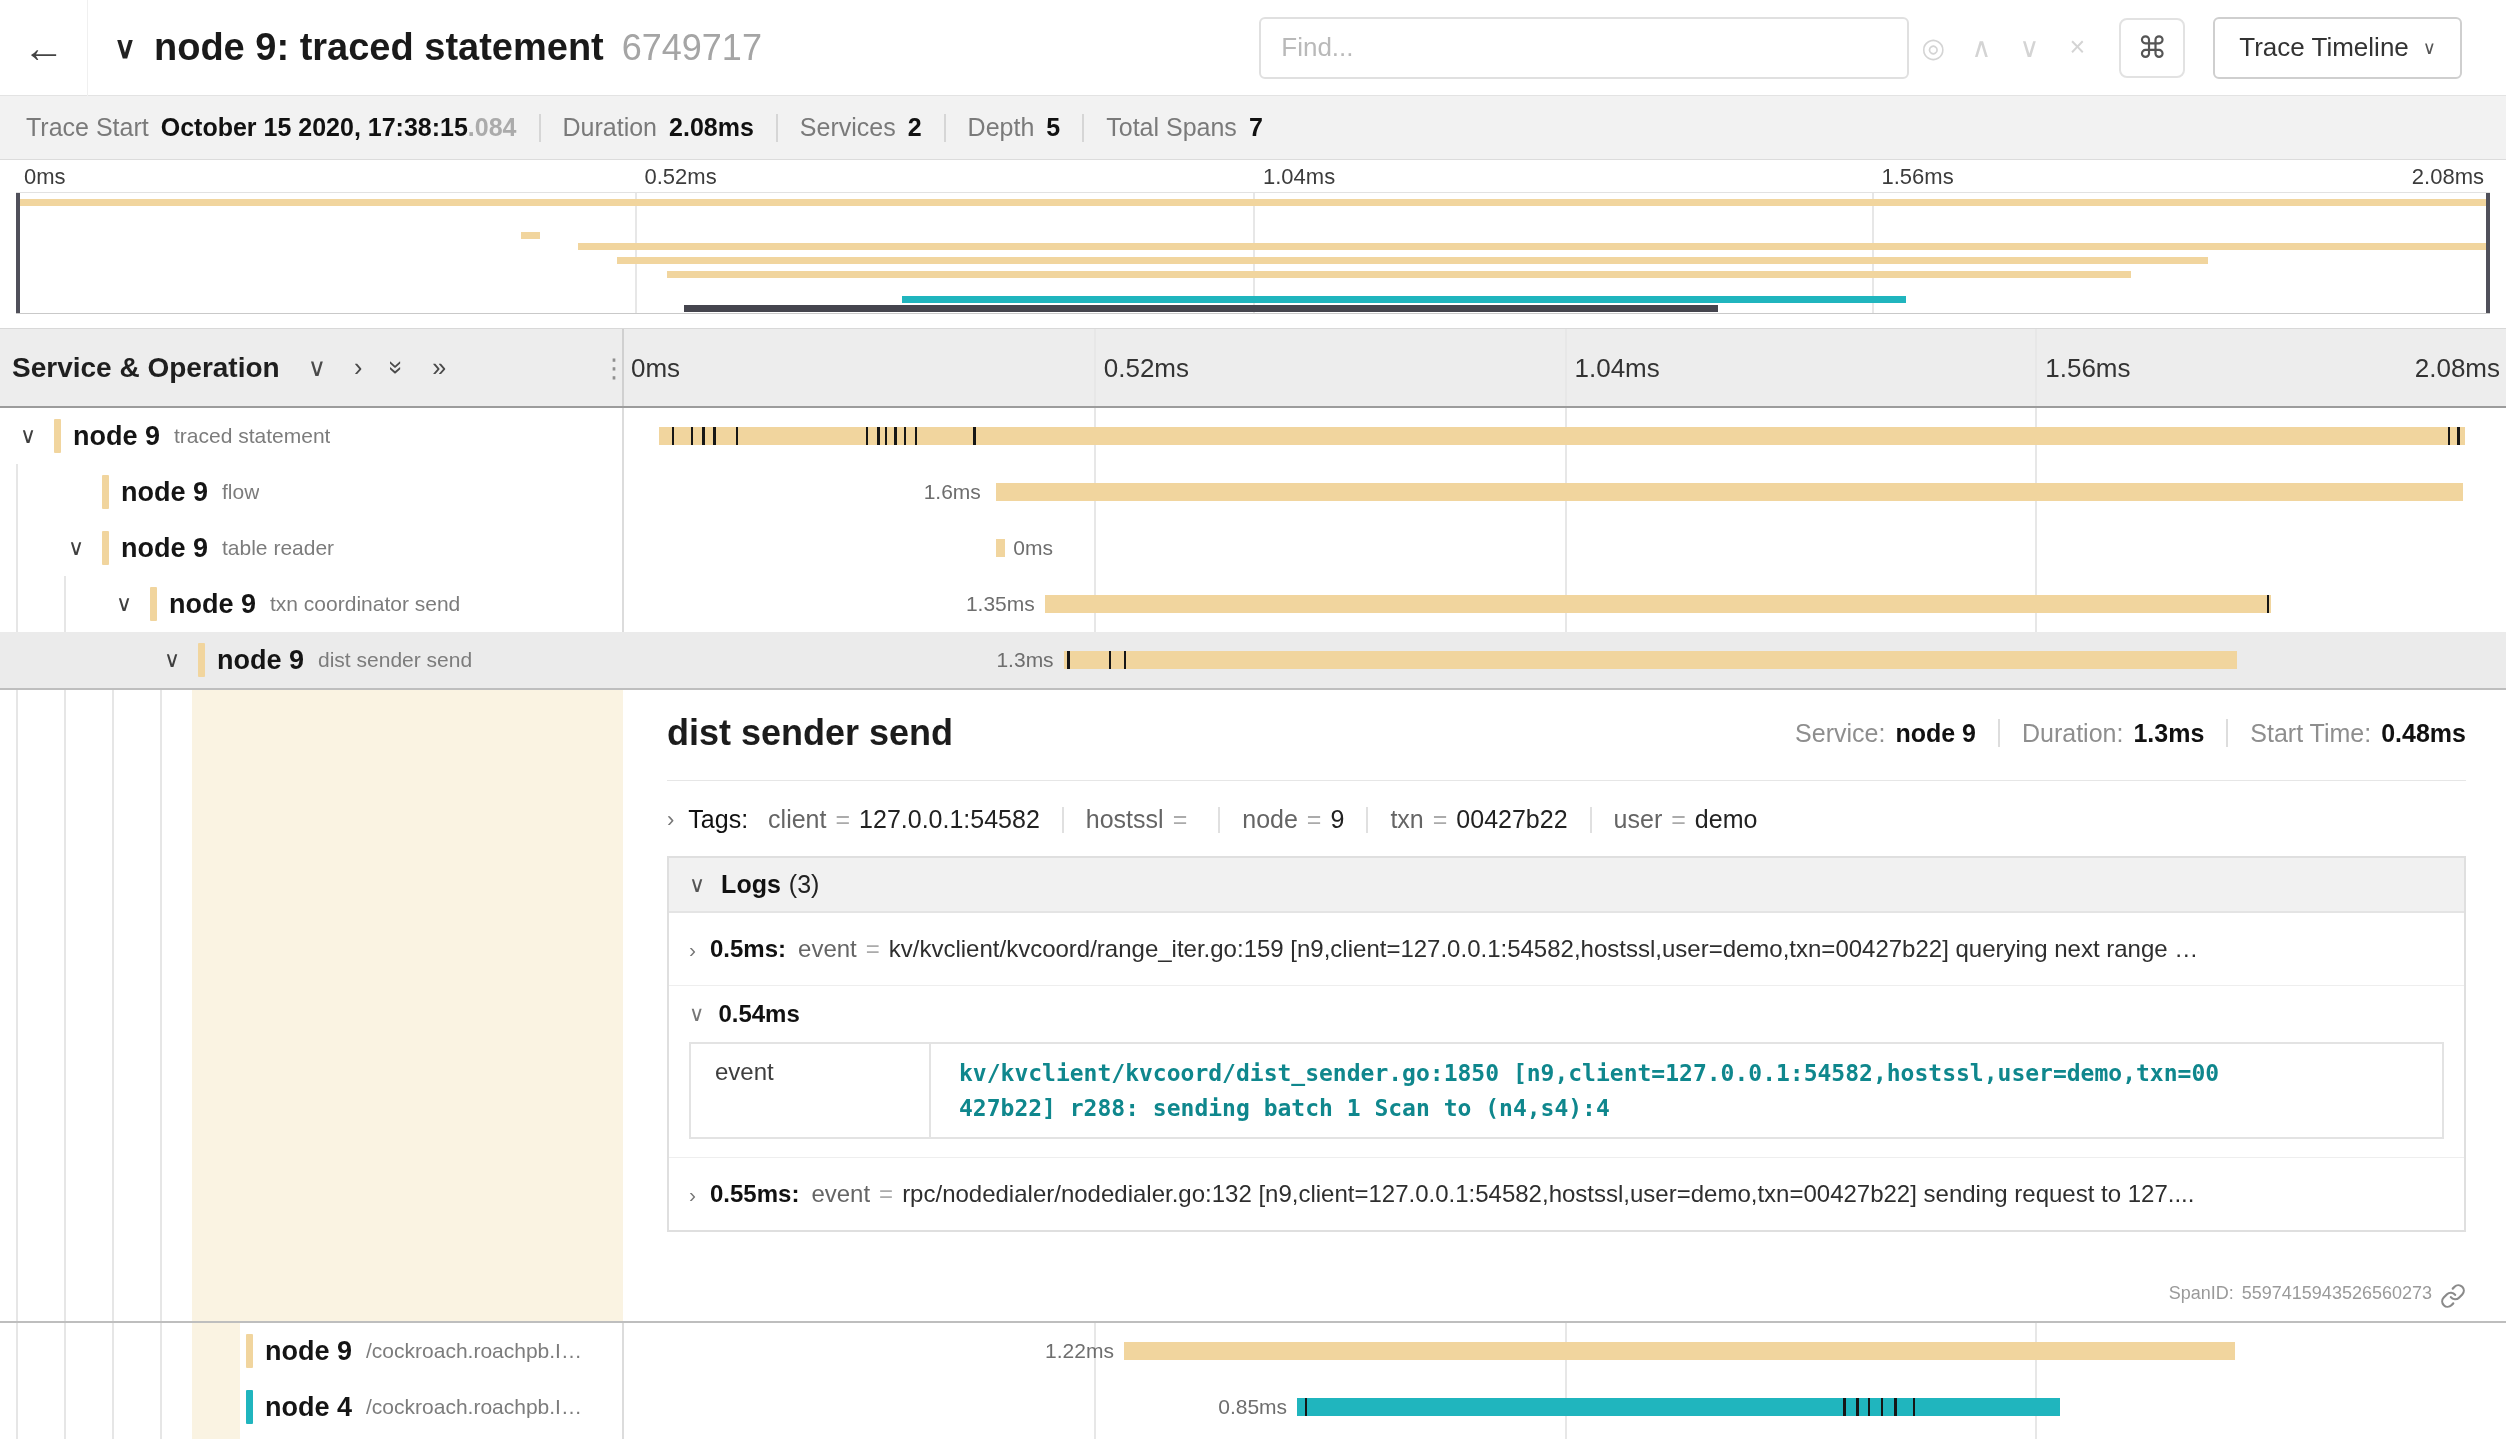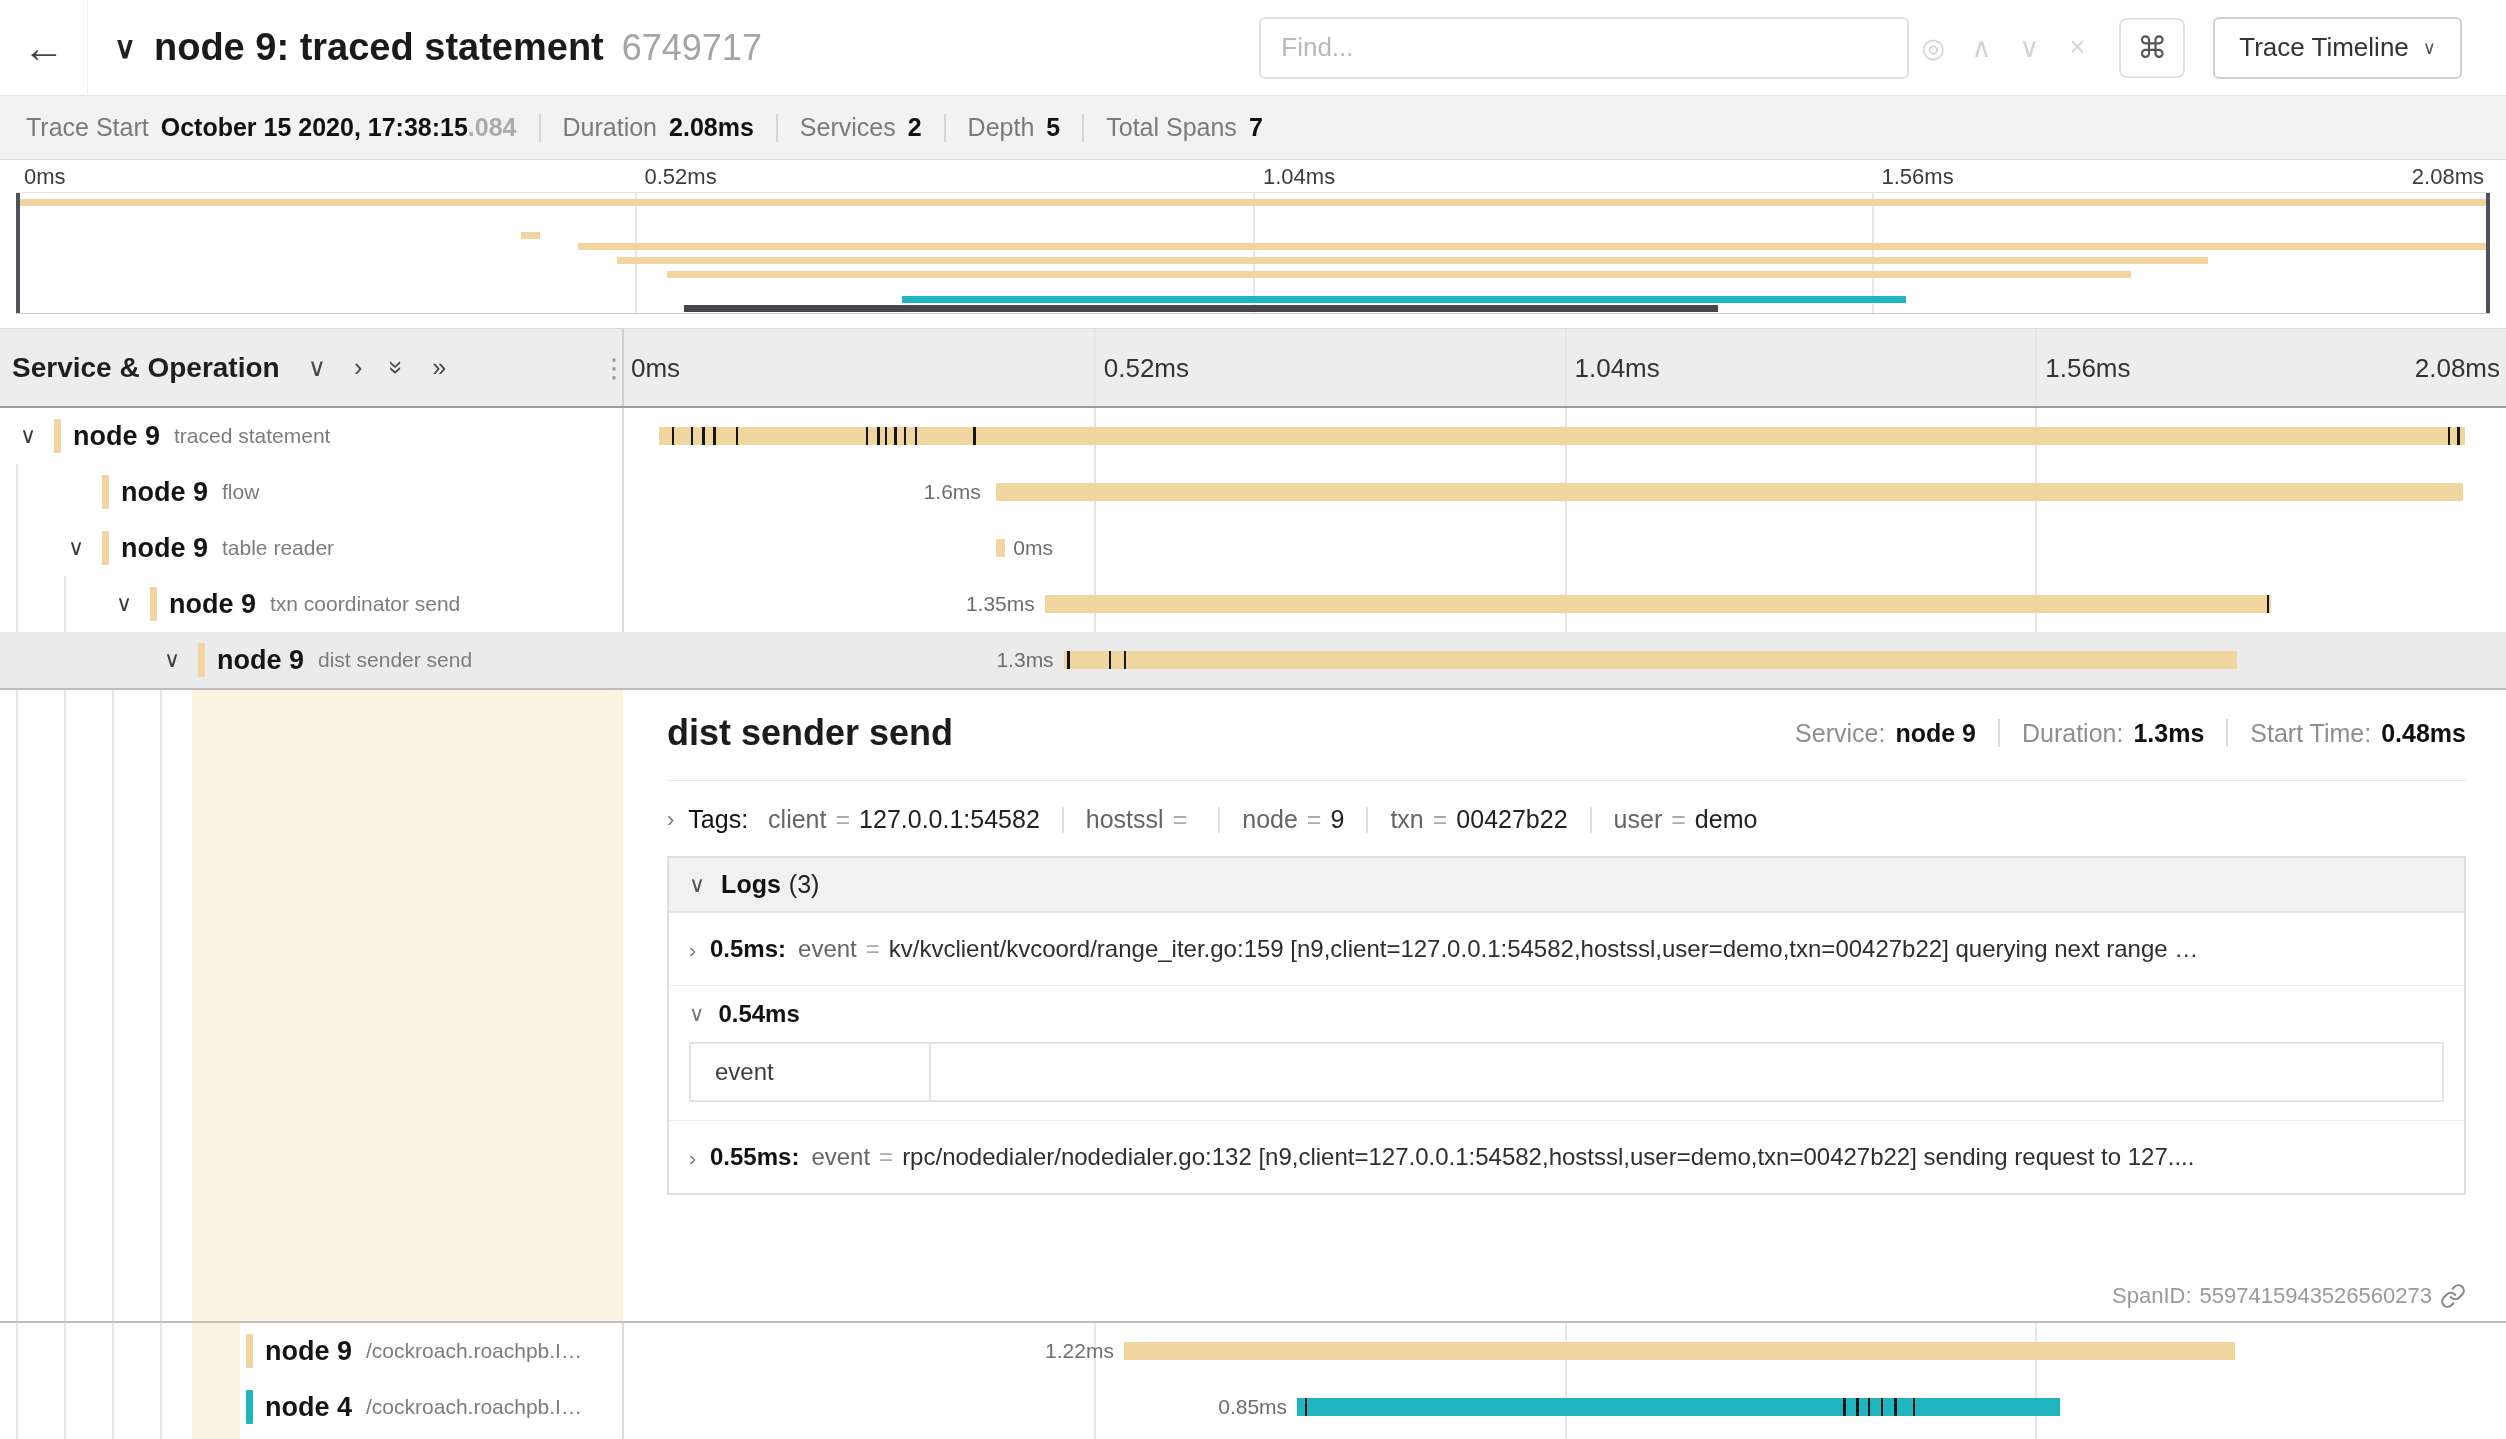--- a/index.html
+++ b/index.html
@@ -110,21 +110,21 @@
   .entry-key{color:#656565;flex:none;}
   .entry-eq{color:#ABABAB;margin:0 9px;flex:none;}
   .entry-val{color:#2E2E2E;flex:1;min-width:0;overflow:hidden;text-overflow:ellipsis;}
   .log-expanded{padding:14px 20px 18px;}
   .lx-head{display:flex;align-items:center;font-size:24px;cursor:pointer;}
   .lx-table{display:flex;border:2px solid #E3E3E3;margin-top:14px;}
   .lx-key{width:240px;flex:none;padding:14px 24px;font-size:24px;color:#3E3E3E;border-right:2px solid #E3E3E3;}
   .lx-val{flex:1;padding:12px 28px;font-family:"DejaVu Sans Mono",monospace;font-size:23px;font-weight:700;line-height:1.5;}
   .lx-line{white-space:nowrap;}
   .logs-foot{border-top:1px solid #E8E8E8;padding:11px 20px;font-size:21px;color:#9A9A9A;}
-  .spanid-row{position:absolute;right:40px;bottom:12px;display:flex;font-size:22px;color:#9A9A9A;gap:8px;}
+  .spanid-row{position:absolute;right:40px;bottom:12px;display:flex;font-size:18px;color:#9A9A9A;gap:8px;}
   .link-icon{width:26px;height:26px;stroke:#8A8A8A;fill:none;stroke-width:2;stroke-linecap:round;stroke-linejoin:round;cursor:pointer;}
 </style>
 </head>
 <body>
 
 <div class="app">
 
   <div class="topbar">
     <button class="back-btn">←</button>
     <span class="title-chev">∨</span>
@@ -380,20 +380,24 @@
                 <span class="entry-eq">=</span>
                 <span class="entry-val">kv/kvclient/kvcoord/range_iter.go:159 [n9,client=127.0.0.1:54582,hostssl,user=demo,txn=00427b22] querying next range …</span>
               </div>
               <div class="log-expanded">
                 <div class="lx-head">
                   <span class="entry-chev">∨</span>
                   <span class="entry-time">0.54ms</span>
                 </div>
                 <div class="lx-table">
                   <div class="lx-key">event</div>
+                  <div class="lx-val" style="color: rgb(15, 135, 141);">
+                    <div class="lx-line">kv/kvclient/kvcoord/dist_sender.go:1850 [n9,client=127.0.0.1:54582,hostssl,user=demo,txn=00</div>
+                    <div class="lx-line">427b22] r288: sending batch 1 Scan to (n4,s4):4</div>
+                  </div>
                 </div>
               </div>
               <div class="log-line">
                 <span class="entry-chev">›</span>
                 <span class="entry-time">0.55ms:</span>
                 <span class="entry-key">event</span>
                 <span class="entry-eq">=</span>
                 <span class="entry-val">rpc/nodedialer/nodedialer.go:132 [n9,client=127.0.0.1:54582,hostssl,user=demo,txn=00427b22]&nbsp;sending request to 127....</span>
               </div>
             </div>

